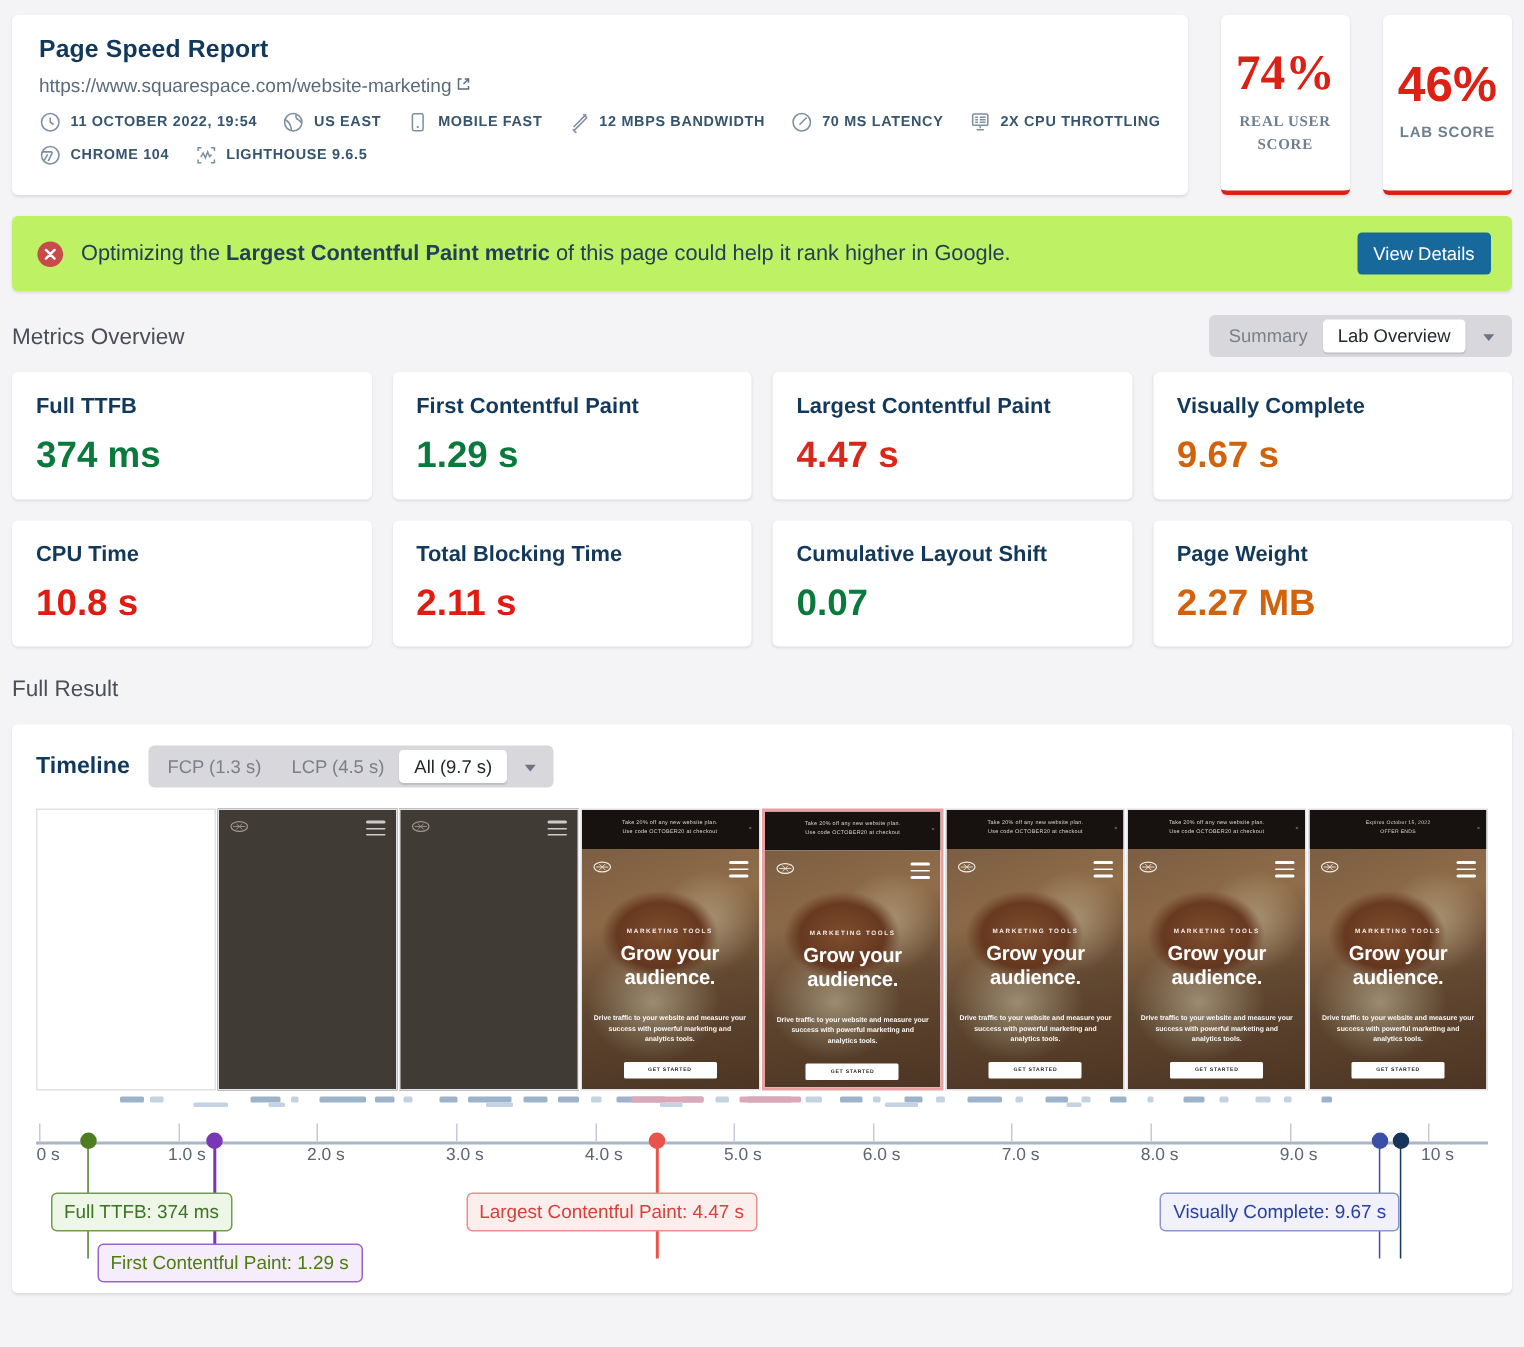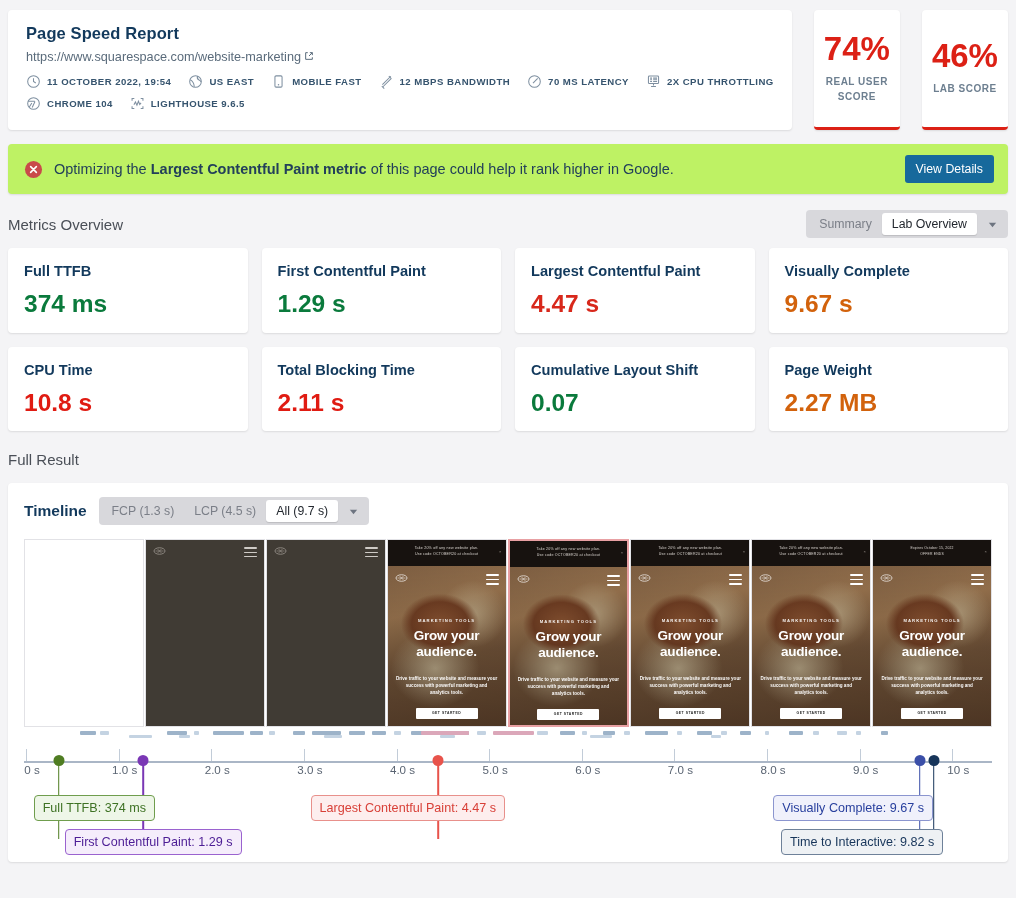--- a/index.html
+++ b/index.html
@@ -150,21 +150,21 @@
   .axis .dot { position:absolute; top:12px; width:11px; height:11px; border-radius:50%; transform:translateX(-50%); }
   .axis .stem { position:absolute; top:18px; width:1.6px; transform:translateX(-50%); }
 
   
   .callouts { position:relative; height:72px; margin-top:2px; }
   .callout {
     position:absolute; border:1px solid; border-radius:4px; font-size:12.6px;
     padding:5px 8px; white-space:nowrap; background:#fff;
   }
   .callout.green { color:#3e7224; border-color:#6f9d4d; background:#eef6e8; }
-  .callout.purple { color:#4c1d95; border-color:#9a62cf; background:#f5edfb; }
+  .callout.purple { color:#4d7c0f; border-color:#9a62cf; background:#f5edfb; }
   .callout.red { color:#d84038; border-color:#e8908b; background:#fdeeee; }
   .callout.blue { color:#29409e; border-color:#8b95cf; background:#f0f1fb; }
   .callout.navy { color:#17355a; border-color:#6e8199; background:#eef1f4; }
 </style>
 </head>
 <body>
 
 <div class="page">
 
   <div class="toprow">
@@ -261,21 +261,21 @@
                   <path d="M2.2 5V2.6h2.4M11.4 2.6h2.4V5M13.8 11v2.4h-2.4M4.6 13.4H2.2V11"></path>
                   <path d="M4.2 9.4l1.6-3 1.6 3.4 1.6-4.2 1.4 3.4 1.4-1.6"></path>
                 </svg>
             </span>
             <span class="mi-label">LIGHTHOUSE 9.6.5</span>
           </div>
         </div>
       </div>
     </div>
 
-    <div class="score-card" style="border-bottom-color: rgb(220, 32, 21);">
+    <div class="score-card" style="border-bottom-color: rgb(220, 32, 21); font-family: Liberation Serif, serif;">
       <div class="score-val" style="color: rgb(220, 32, 21);">74%</div>
       <div class="score-lbl">REAL USER SCORE</div>
     </div>
 
     <div class="score-card" style="border-bottom-color: rgb(220, 32, 21);">
       <div class="score-val" style="color: rgb(220, 32, 21);">46%</div>
       <div class="score-lbl">LAB SCORE</div>
     </div>
   </div>
 
@@ -572,17 +572,16 @@
         <div class="dot" style="left: 92.5359%; background: rgb(59, 79, 168);"></div>
         <div class="stem" style="left: 93.9713%; background: rgb(23, 53, 90); height: 78px;"></div>
         <div class="dot" style="left: 93.9713%; background: rgb(23, 53, 90);"></div>
       </div>
 
     <div class="callouts" id="callouts">
         <div class="callout green" style="left: 1%; top: 4px;">Full TTFB: 374 ms</div>
         <div class="callout purple" style="left: 4.2%; top: 38px;">First Contentful Paint: 1.29 s</div>
         <div class="callout red" style="left: 29.6%; top: 4px;">Largest Contentful Paint: 4.47 s</div>
         <div class="callout blue" style="left: 77.4%; top: 4px;">Visually Complete: 9.67 s</div>
-        <div class="callout navy" style="left: 78.2%; top: 38px;">Time to Interactive: 9.82 s</div>
       </div>
   </div>
 
 </div>
 
 </body></html>

